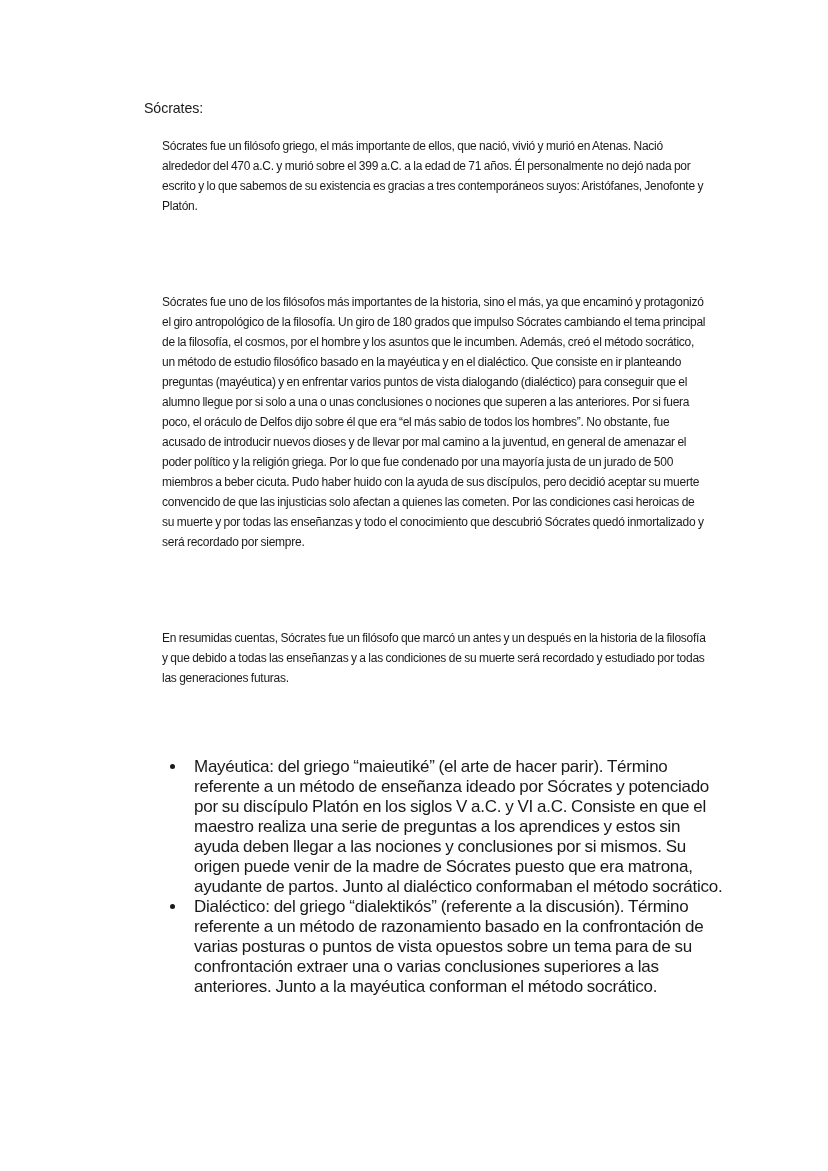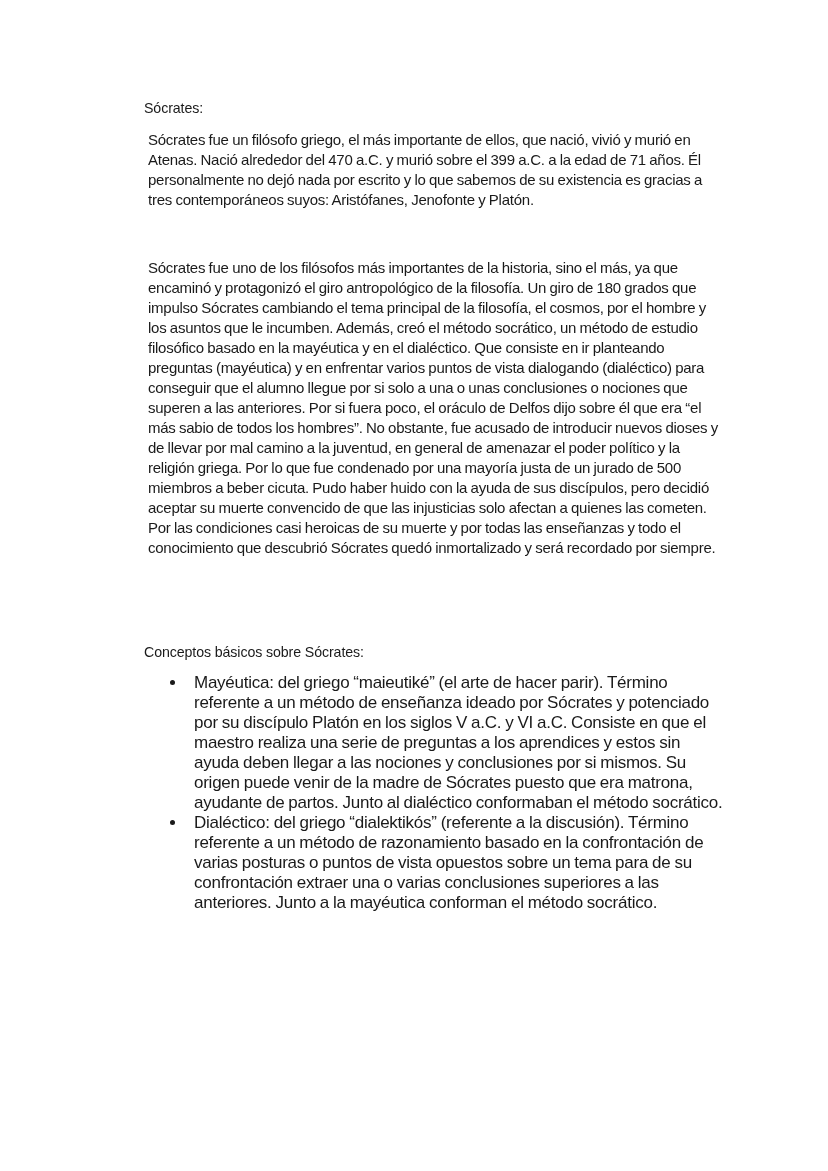--- a/index.html
+++ b/index.html
@@ -22,23 +22,23 @@
       width: 580px;
     }
     .heading {
       font-weight: normal;
       font-size: 14.2px;
       line-height: 20px;
       margin: 0 0 12px 0;
       letter-spacing: -0.1px;
     }
     .para {
-      font-size: 15px;
+      font-size: 12px;
       line-height: 20px;
-      margin: 4px;
+      margin: 18px;
       letter-spacing: -0.25px;
       word-spacing: -0.5px;
     }
     .spacer-1 { height: 40px; }
     .spacer-2 { height: 40px; }
     .spacer-3 { height: 40px; }
     .bullets {
       list-style: none;
       margin: 11px 0 0 0;
       padding: 0;
@@ -63,22 +63,22 @@
   </style>
 </head>
 <body>
 
 <div class="page">
   <h1 class="heading">Sócrates:</h1>
   <p class="para">Sócrates fue un filósofo griego, el más importante de ellos, que nació, vivió y murió en Atenas. Nació alrededor del 470 a.C. y murió sobre el 399 a.C. a la edad de 71 años. Él personalmente no dejó nada por escrito y lo que sabemos de su existencia es gracias a tres contemporáneos suyos: Aristófanes, Jenofonte y Platón.</p>
   <div class="spacer-1"></div>
   <p class="para">Sócrates fue uno de los filósofos más importantes de la historia, sino el más, ya que encaminó y protagonizó el giro antropológico de la filosofía. Un giro de 180 grados que impulso Sócrates cambiando el tema principal de la filosofía, el cosmos, por el hombre y los asuntos que le incumben. Además, creó el método socrático, un método de estudio filosófico basado en la mayéutica y en el dialéctico. Que consiste en ir planteando preguntas (mayéutica) y en enfrentar varios puntos de vista dialogando (dialéctico) para conseguir que el alumno llegue por si solo a una o unas conclusiones o nociones que superen a las anteriores. Por si fuera poco, el oráculo de Delfos dijo sobre él que era “el más sabio de todos los hombres”. No obstante, fue acusado de introducir nuevos dioses y de llevar por mal camino a la juventud, en general de amenazar el poder político y la religión griega. Por lo que fue condenado por una mayoría justa de un jurado de 500 miembros a beber cicuta. Pudo haber huido con la ayuda de sus discípulos, pero decidió aceptar su muerte convencido de que las injusticias solo afectan a quienes las cometen. Por las condiciones casi heroicas de su muerte y por todas las enseñanzas y todo el conocimiento que descubrió Sócrates quedó inmortalizado y será recordado por siempre.</p>
   <div class="spacer-2"></div>
+  <p class="para">En resumidas cuentas, Sócrates fue un filósofo que marcó un antes y un después en la historia de la filosofía y que debido a todas las enseñanzas y a las condiciones de su muerte será recordado y estudiado por todas las generaciones futuras.</p>
   <div class="spacer-3"></div>
-  <h2 class="heading" style="margin-bottom:0;">Conceptos básicos sobre Sócrates:</h2>
   <ul class="bullets">
     <li class="bullet-item">
       <span class="bullet-dot"></span>
       <span>Mayéutica: del griego “maieutiké” (el arte de hacer parir). Término referente a un método de enseñanza ideado por Sócrates y potenciado por su discípulo Platón en los siglos V a.C. y VI a.C. Consiste en que el maestro realiza una serie de preguntas a los aprendices y estos sin ayuda deben llegar a las nociones y conclusiones por si mismos. Su origen puede venir de la madre de Sócrates puesto que era matrona, ayudante de partos. Junto al dialéctico conformaban el método socrático.</span>
     </li>
     <li class="bullet-item">
       <span class="bullet-dot"></span>
       <span>Dialéctico: del griego “dialektikós” (referente a la discusión). Término referente a un método de razonamiento basado en la confrontación de varias posturas o puntos de vista opuestos sobre un tema para de su confrontación extraer una o varias conclusiones superiores a las anteriores. Junto a la mayéutica conforman el método socrático.</span>
     </li>
   </ul>

